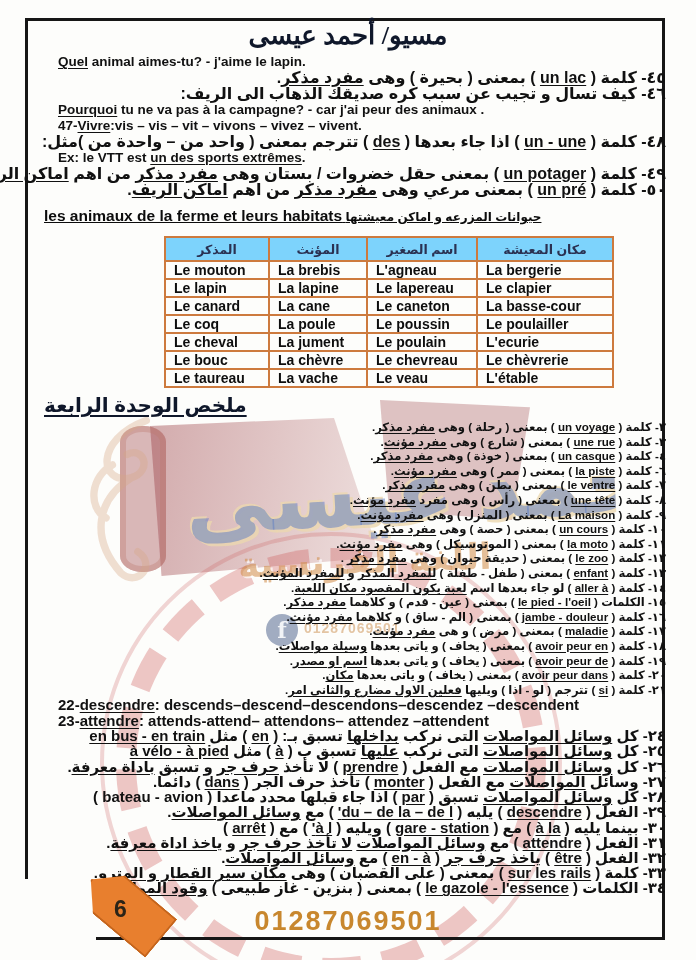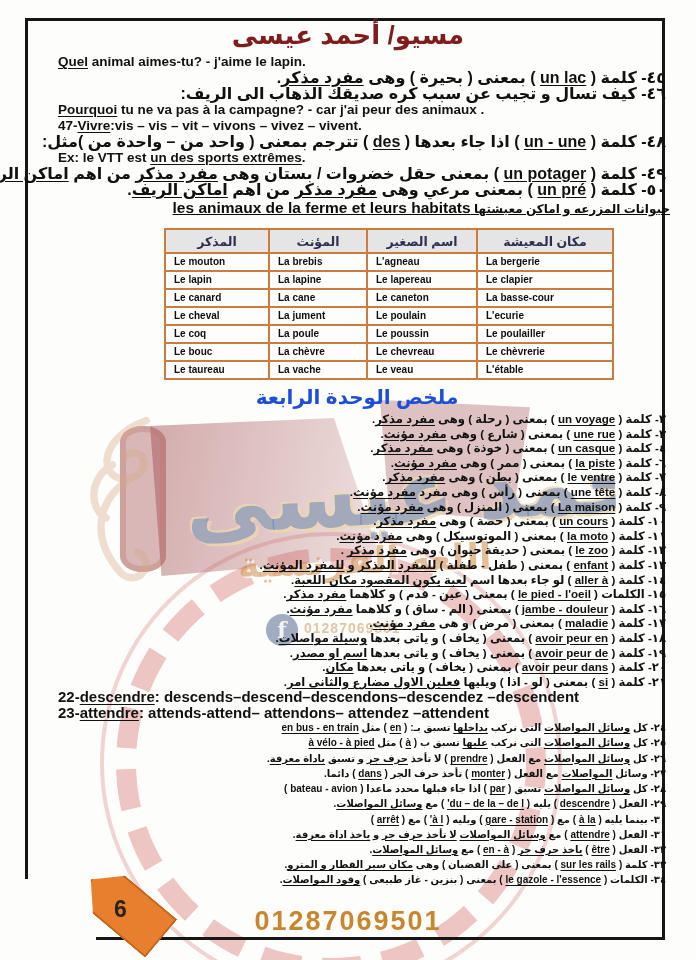--- a/index.html
+++ b/index.html
@@ -8,48 +8,48 @@
     background:#fdfdfb;color:#111;
     font-family:"Liberation Sans","DejaVu Sans",sans-serif;
     font-weight:bold;
   }
   .frame{
     position:absolute;left:25px;top:18px;width:634px;height:916px;
     border:3px solid #161616;box-sizing:content-box;z-index:1;background:transparent;
   }
   .page-title{
     position:absolute;left:0;right:0;top:20px;text-align:center;z-index:3;
-    color:#7f1d1d;font-size:26px;letter-spacing:.5px;
+    color:#0f172a;font-size:26px;letter-spacing:.5px;font-family:Liberation Serif, serif;
   }
   .content{position:absolute;left:44px;top:54px;width:626px;z-index:2;}
   .line{white-space:nowrap;}
   .line u{text-underline-offset:2px;}
   
   .qa .line{line-height:16px;}
   .qa .line.ltr{font-size:13.5px;text-align:left;padding-left:14px;}
   .qa .line.rtl{font-size:16px;text-align:right;padding-right:4px;}
   
-  .tbl-title{text-align:right;line-height:20px;}
+  .tbl-title{margin-top:8px;text-align:left;line-height:20px;}
   .tbl-title .fr{font-size:15.5px;text-decoration:underline;color:#0c0c0c;}
   .tbl-title .ar{font-size:12px;text-decoration:underline;color:#0c0c0c;}
   table.animals{border-collapse:collapse;margin:9px 0 0 120px;}
   table.animals th,table.animals td{border:2px solid #cd7a3e;text-align:left;}
-  table.animals th{background:#e5e5e5;color:#2a3152;font-size:12.5px;padding:2px 8px;height:18px;text-align:center;}
-  table.animals td{font-size:10px;color:#0e0e0e;padding:1px 8px;height:14px;line-height:14px;}
+  table.animals th{background:#7dd3fc;color:#2a3152;font-size:12.5px;padding:2px 8px;height:18px;text-align:center;}
+  table.animals td{font-size:14px;color:#0e0e0e;padding:1px 8px;height:14px;line-height:14px;}
   table.animals td:nth-child(1){min-width:86px;}
   table.animals td:nth-child(2){min-width:80px;}
   table.animals td:nth-child(3){min-width:92px;}
   table.animals td:nth-child(4){min-width:118px;}
   .unit-title{
-    margin:5px 0 3px;text-align:center;color:#1d4ed8;font-size:20px;
-    text-underline-offset:3px;
+    margin:5px 0 3px;text-align:left;color:#0f172a;font-size:20px;
+    text-decoration:underline;text-underline-offset:3px;
   }
   .summary .line{font-size:11.6px;line-height:14.6px;text-align:right;padding-right:4px;}
   .bottom .line.ltr{font-size:15px;line-height:15.5px;text-align:left;padding-left:14px;}
-  .bottom .line.rtl{font-size:10px;line-height:15.2px;text-align:right;padding-right:4px;}
+  .bottom .line.rtl{font-size:15px;line-height:15.2px;text-align:right;padding-right:4px;}
   .phone{
     position:absolute;left:0;right:0;top:906px;text-align:center;z-index:3;
     color:#c8872e;font-size:27px;letter-spacing:2px;
   }
   
   .white-patch{position:absolute;left:22px;top:879px;width:74px;height:64px;background:#fdfdfb;z-index:2;}
   .page-tab{position:absolute;left:80px;top:884px;width:92px;height:50px;z-index:4;}
   .page-tab .shape{
     position:absolute;inset:0;background:#e87f2e;
     clip-path:polygon(0 50%,26% 0,100% 0,100% 100%,26% 100%);
@@ -165,30 +165,30 @@
           <td>Le lapereau</td>
           <td>Le clapier</td>
         </tr>
         <tr>
           <td>Le canard</td>
           <td>La cane</td>
           <td>Le caneton</td>
           <td>La basse-cour</td>
         </tr>
         <tr>
+          <td>Le coq</td>
+          <td>La poule</td>
+          <td>Le poussin</td>
+          <td>Le poulailler</td>
+        </tr>
+        <tr>
           <td>Le cheval</td>
           <td>La jument</td>
           <td>Le poulain</td>
           <td>L'ecurie</td>
-        </tr>
-        <tr>
-          <td>Le coq</td>
-          <td>La poule</td>
-          <td>Le poussin</td>
-          <td>Le poulailler</td>
         </tr>
         <tr>
           <td>Le bouc</td>
           <td>La chèvre</td>
           <td>Le chevreau</td>
           <td>Le chèvrerie</td>
         </tr>
         <tr>
           <td>Le taureau</td>
           <td>La vache</td>
@@ -212,21 +212,21 @@
       <div class="line rtl" dir="rtl"><span>١١- كلمة ( </span><u>la moto</u><span> ) بمعنى ( الموتوسيكل ) وهى </span><u>مفرد مؤنث</u><span>.</span></div>
       <div class="line rtl" dir="rtl"><span>١٢- كلمة ( </span><u>le zoo</u><span> ) بمعنى ( حديقة حيوان )  وهى </span><u>مفرد مذكر</u><span> .</span></div>
       <div class="line rtl" dir="rtl"><span>١٣- كلمة ( </span><u>enfant</u><span> ) بمعنى ( طفل - طفلة )  </span><u>للمفرد المذكر</u><span> و </span><u>للمفرد المؤنث</u><span>.</span></div>
       <div class="line rtl" dir="rtl"><span>١٤- كلمة ( </span><u>aller à</u><span> ) لو جاء بعدها اسم </span><u>لعبة يكون المقصود مكان اللعبة</u><span>.</span></div>
       <div class="line rtl" dir="rtl"><span>١٥- الكلمات ( </span><u>le pied - l'oeil</u><span> ) بمعنى ( عين -  قدم ) و كلاهما </span><u>مفرد مذكر</u><span>.</span></div>
       <div class="line rtl" dir="rtl"><span>١٦- كلمة ( </span><u>jambe - douleur</u><span> ) بمعنى ( الم - ساق ) و كلاهما </span><u>مفرد مؤنث</u><span>.</span></div>
       <div class="line rtl" dir="rtl"><span>١٧- كلمة ( </span><u>maladie</u><span> ) بمعنى ( مرض ) و هى </span><u>مفرد مؤنث</u><span>.</span></div>
       <div class="line rtl" dir="rtl"><span>١٨- كلمة ( </span><u>avoir peur en</u><span> ) بمعنى ( يخاف ) و ياتى بعدها </span><u>وسيلة مواصلات</u><span>.</span></div>
       <div class="line rtl" dir="rtl"><span>١٩- كلمة ( </span><u>avoir peur de</u><span> ) بمعنى ( يخاف ) و ياتى بعدها </span><u>اسم او مصدر</u><span>.</span></div>
       <div class="line rtl" dir="rtl"><span>٢٠- كلمة ( </span><u>avoir peur dans</u><span> ) بمعنى ( يخاف ) و ياتى بعدها </span><u>مكان</u><span>.</span></div>
-      <div class="line rtl" dir="rtl"><span>٢١- كلمة ( </span><u>si</u><span> ) بمعنى ( لو - اذا ) ويليها </span><u>فعلين الاول مضارع والثانى امر</u><span>.</span></div>
+      <div class="line rtl" dir="rtl"><span>٢١- كلمة ( </span><u>si</u><span> ) تترجم ( لو - اذا ) ويليها </span><u>فعلين الاول مضارع والثانى امر</u><span>.</span></div>
     </div>
 
   <div class="bottom">
       <div class="line ltr" dir="ltr"><span>22-</span><u>descendre</u><span>: descends–descend–descendons–descendez –descendent</span></div>
       <div class="line ltr" dir="ltr"><span>23-</span><u>attendre</u><span>: attends-attend– attendons– attendez –attendent</span></div>
       <div class="line rtl" dir="rtl"><span>٢٤- كل </span><u>وسائل المواصلات</u><span> التى نركب </span><u>بداخلها</u><span>  تسبق بـ: ( </span><u>en</u><span> ) مثل  </span><u>en bus - en train</u><span></span></div>
       <div class="line rtl" dir="rtl"><span>٢٥- كل </span><u>وسائل المواصلات</u><span> التى نركب </span><u>عليها</u><span> تسبق ب  ( </span><u>à</u><span> ) مثل       </span><u>à vélo - à pied</u><span></span></div>
       <div class="line rtl" dir="rtl"><span>٢٦- كل </span><u>وسائل المواصلات</u><span> مع الفعل ( </span><u>prendre</u><span> ) لا تأخذ </span><u>حرف جر</u><span> و تسبق </span><u>باداة معرفة</u><span>.</span></div>
       <div class="line rtl" dir="rtl"><span>٢٧- وسائل </span><u>المواصلات</u><span> مع الفعل ( </span><u>monter</u><span> ) تأخذ حرف الجر  ( </span><u>dans</u><span> ) دائما.</span></div>
       <div class="line rtl" dir="rtl"><span>٢٨- كل </span><u>وسائل المواصلات</u><span> تسبق  ( </span><u>par</u><span> ) اذا جاء قبلها محدد ماعدا ( bateau - avion )</span></div>

